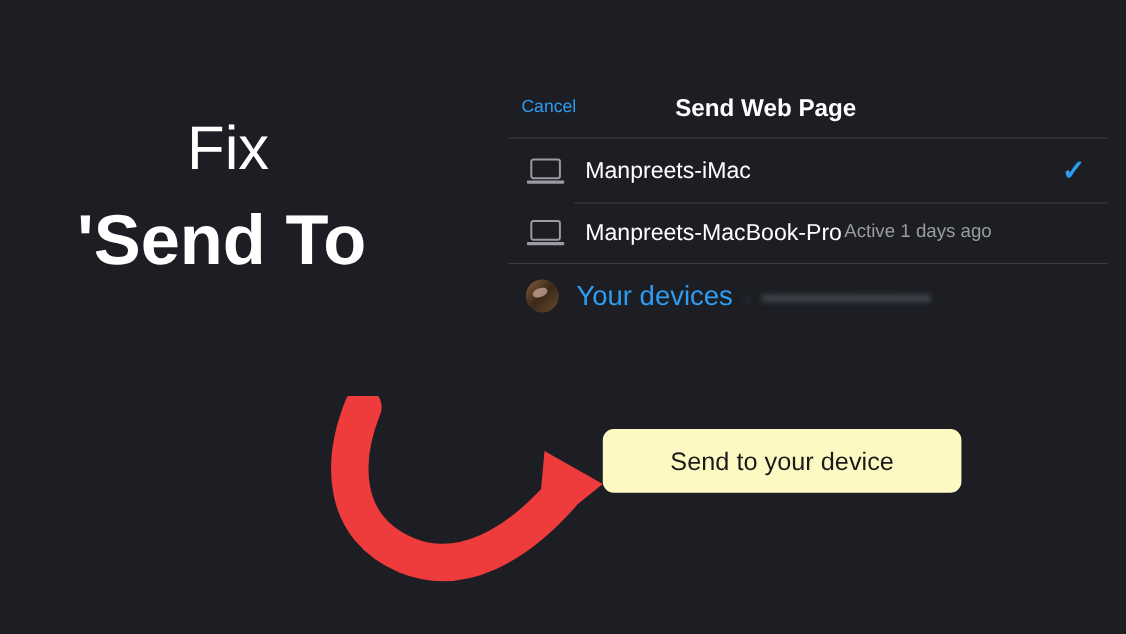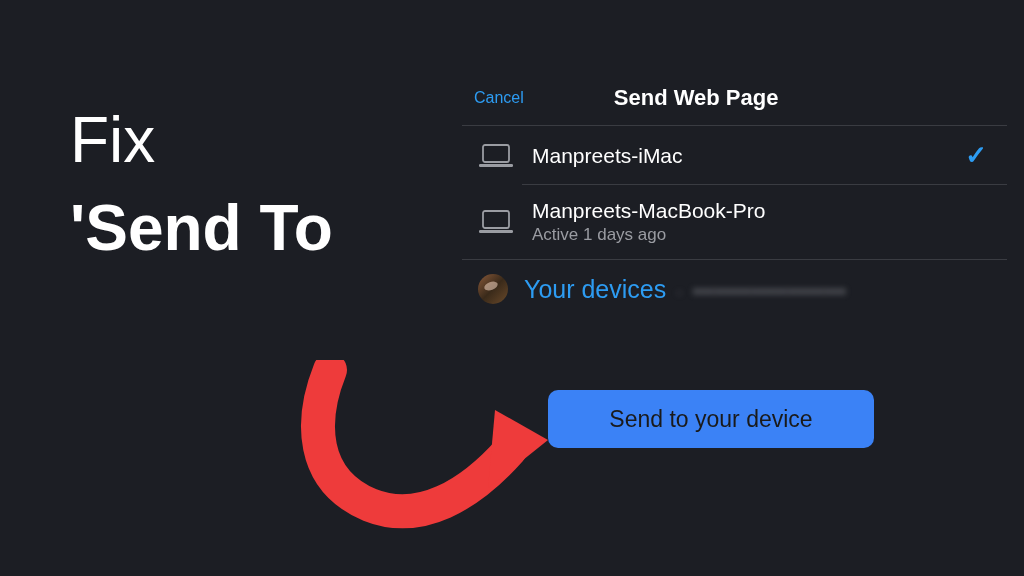--- a/index.html
+++ b/index.html
@@ -17,23 +17,24 @@
     }
     .headline {
       position: absolute;
       left: 70px;
       top: 100px;
       color: #ffffff;
       font-weight: 700;
       line-height: 1.25;
     }
     .headline .line1 {
-      font-size: 64px;
+      font-size: 56px;
       font-weight: 500;
       margin-bottom: 8px;
+      margin-left: 100px;
     }
     .headline .line2,
     .headline .line3 {
       font-size: 64px;
       font-weight: 800;
     }
     .panel {
       position: absolute;
       left: 462px;
       top: 85px;
@@ -77,21 +78,20 @@
       height: 1px;
       background: #3a3c42;
     }
     .laptop-icon {
       width: 36px;
       height: 26px;
       flex-shrink: 0;
     }
     .device-text {
       display: flex;
-      flex-direction: column;
       gap: 2px;
       flex: 1;
     }
     .device-name {
       color: #ffffff;
       font-size: 21px;
       font-weight: 400;
     }
     .device-status {
       color: #9a9ca2;
@@ -142,21 +142,21 @@
       filter: blur(3px);
       letter-spacing: 1px;
       margin-left: 4px;
     }
     .send-button {
       position: absolute;
       left: 548px;
       top: 390px;
       width: 326px;
       height: 58px;
-      background: #3b82f6;
+      background: #fef9c3;
       border-radius: 10px;
       display: flex;
       align-items: center;
       justify-content: center;
       color: #1a1a1a;
       font-size: 23px;
       font-weight: 400;
     }
     .arrow {
       position: absolute;

